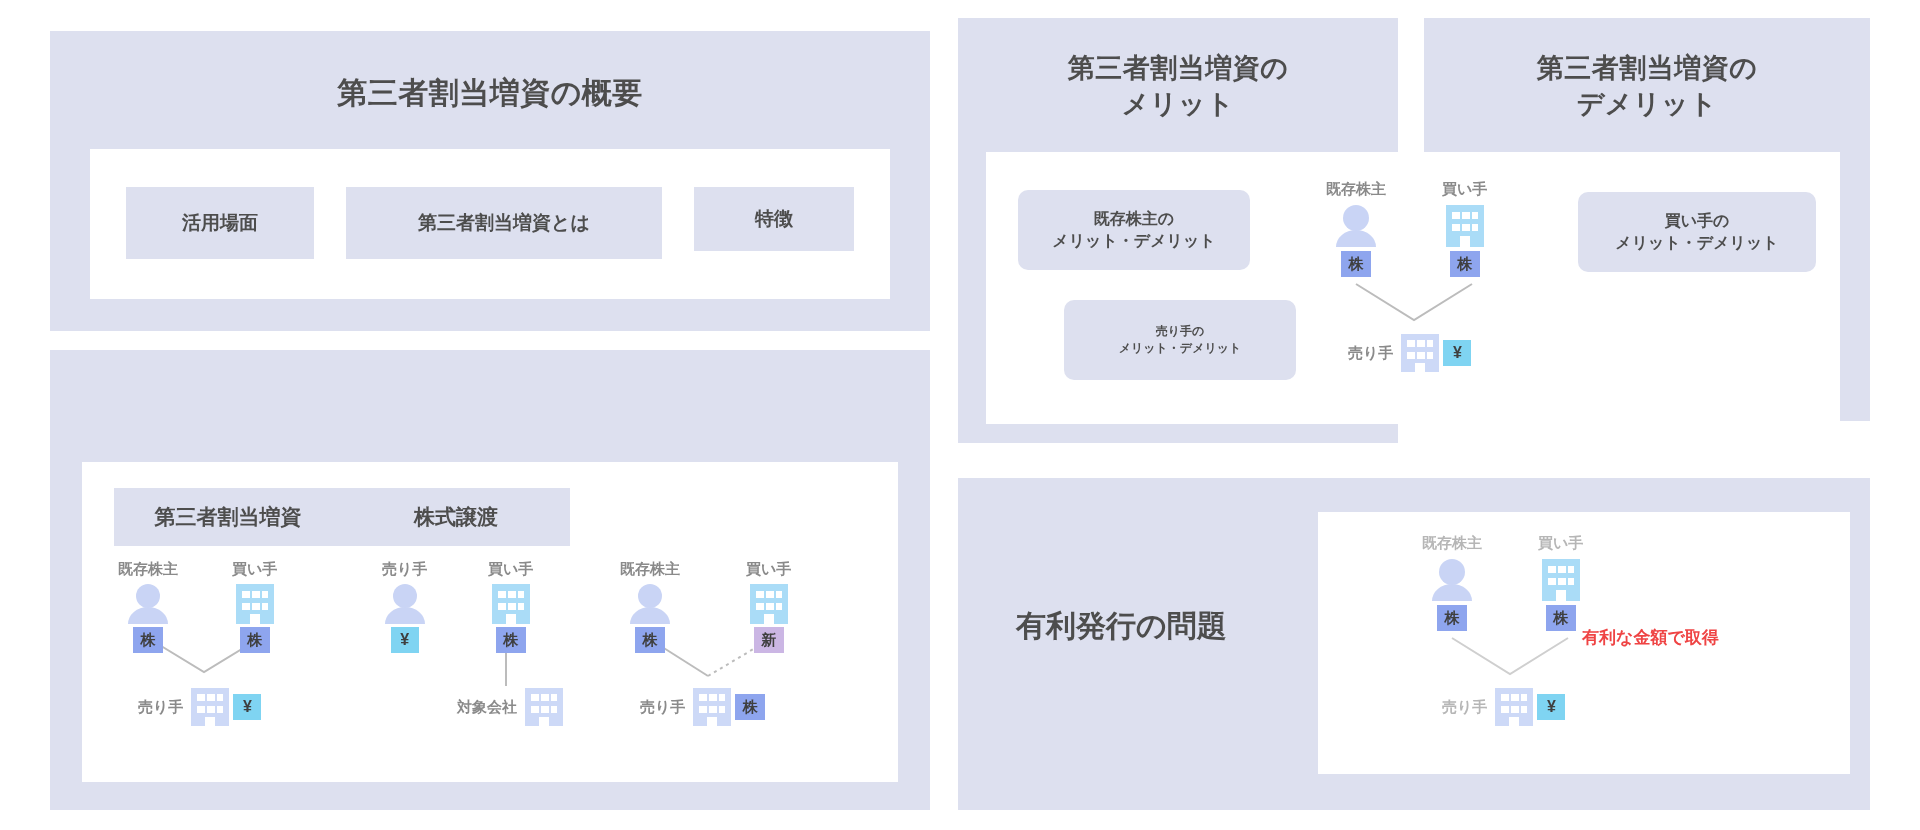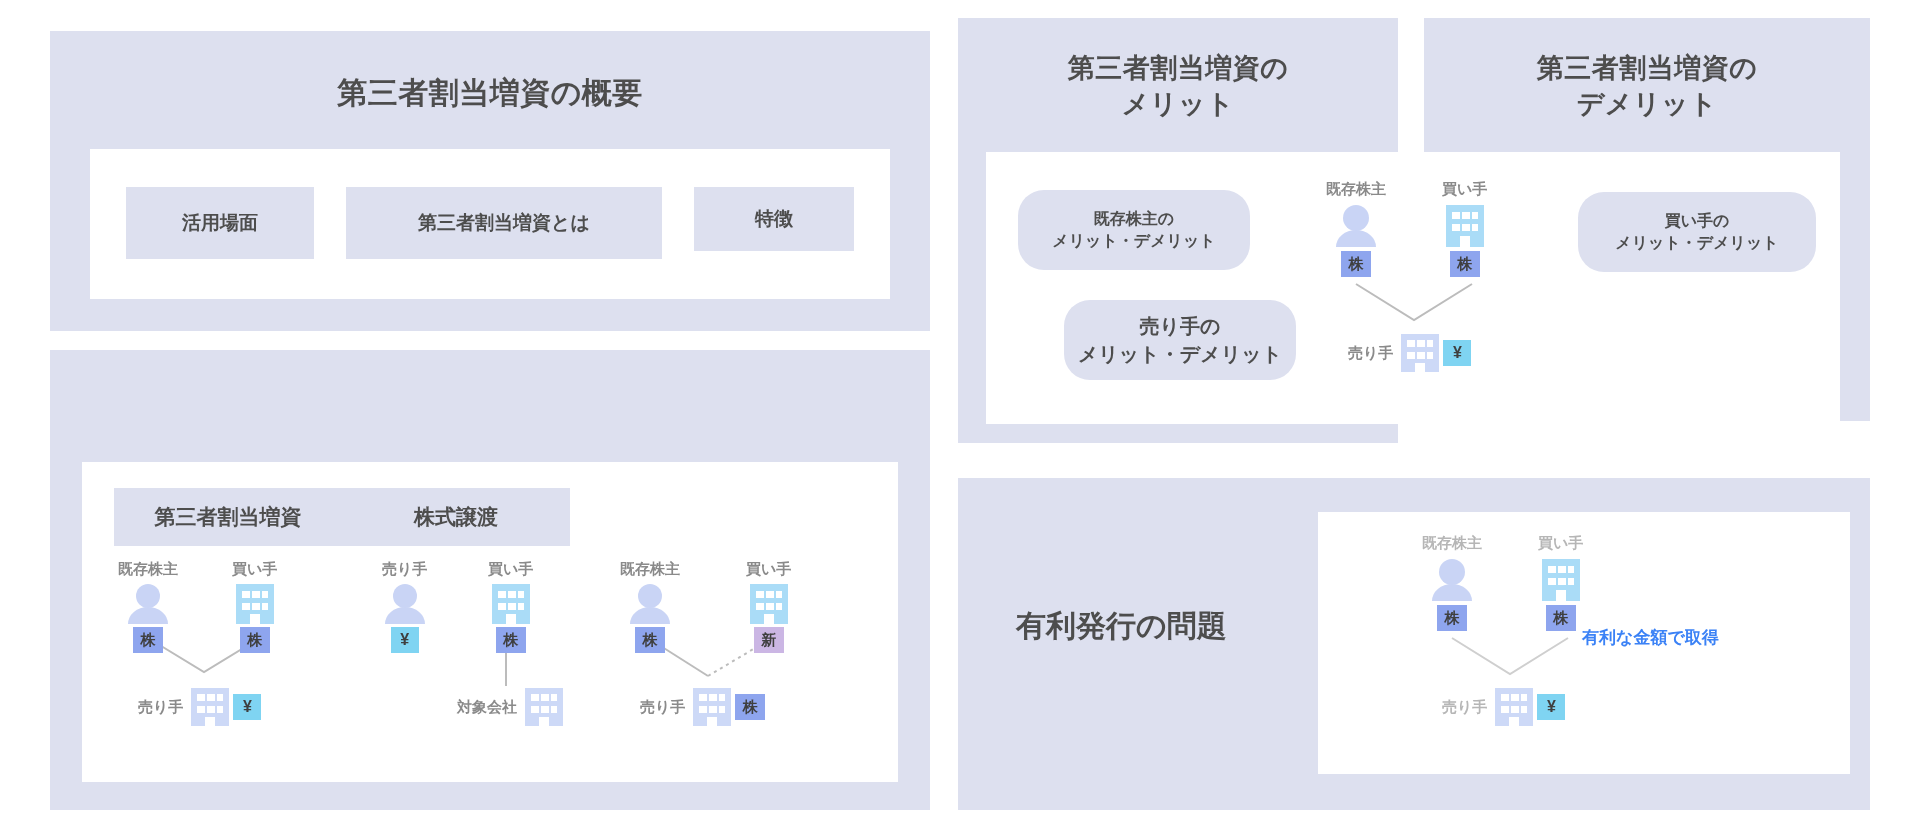--- a/index.html
+++ b/index.html
@@ -25,21 +25,21 @@
   .chip {
     background: #dde0ef;
     color: #4d4d4d;
     font-weight: bold;
     display: flex;
     align-items: center;
     justify-content: center;
     text-align: center;
     line-height: 1.4;
   }
-  .chip-round { border-radius: 26px; }
+  .chip-round { border-radius: 10px; }
 
   
   .diagram { position: absolute; }
   .node { position: absolute; display: flex; flex-direction: column; align-items: center; }
   .node-label {
     color: #8a8a8a; font-weight: bold; white-space: nowrap;
   }
 
   
   .ico-person { position: relative; }
@@ -72,21 +72,21 @@
     background: #8ea5ee;
   }
   .token.kabu   { background: #8ea5ee; }
   .token.shin   { background: #cbb6e4; }
   .token.yen    { background: #7fd4f2; }
 
   .badge-row { display: flex; align-items: center; gap: 0; }
 
   svg.arrows { position: absolute; overflow: visible; pointer-events: none; }
   .annot {
-    position: absolute; color: #3b82f6; font-weight: bold; white-space: nowrap;
+    position: absolute; color: #ef4444; font-weight: bold; white-space: nowrap;
   }
 </style>
 </head>
 <body>
 
 <div class="root">
 
   <div class="panel" style="left:50px; top:31px; width:880px; height:300px;">
     <div class="panel-title" style="font-size:30px; padding-top:42px;">第三者割当増資の概要</div>
     <div class="content-box" style="left:40px; top:118px; width:800px; height:150px;">
@@ -286,21 +286,21 @@
   </div>
 
   <div class="content-box" style="left:986px; top:152px; width:854px; height:272px;">
 
     <div class="chip chip-round" style="position:absolute; left:32px; top:38px; width:232px; height:80px; font-size:16px;">
       <div>
         <div>既存株主の</div>
         <div>メリット・デメリット</div>
       </div>
     </div>
-    <div class="chip chip-round" style="position:absolute; left:78px; top:148px; width:232px; height:80px; font-size:20px;">
+    <div class="chip chip-round" style="position:absolute; left:78px; top:148px; width:232px; height:80px; font-size:12px;">
       <div>
         <div>売り手の</div>
         <div>メリット・デメリット</div>
       </div>
     </div>
 
     <div class="chip chip-round" style="position:absolute; left:592px; top:40px; width:238px; height:80px; font-size:16px;">
       <div>
         <div>買い手の</div>
         <div>メリット・デメリット</div>

